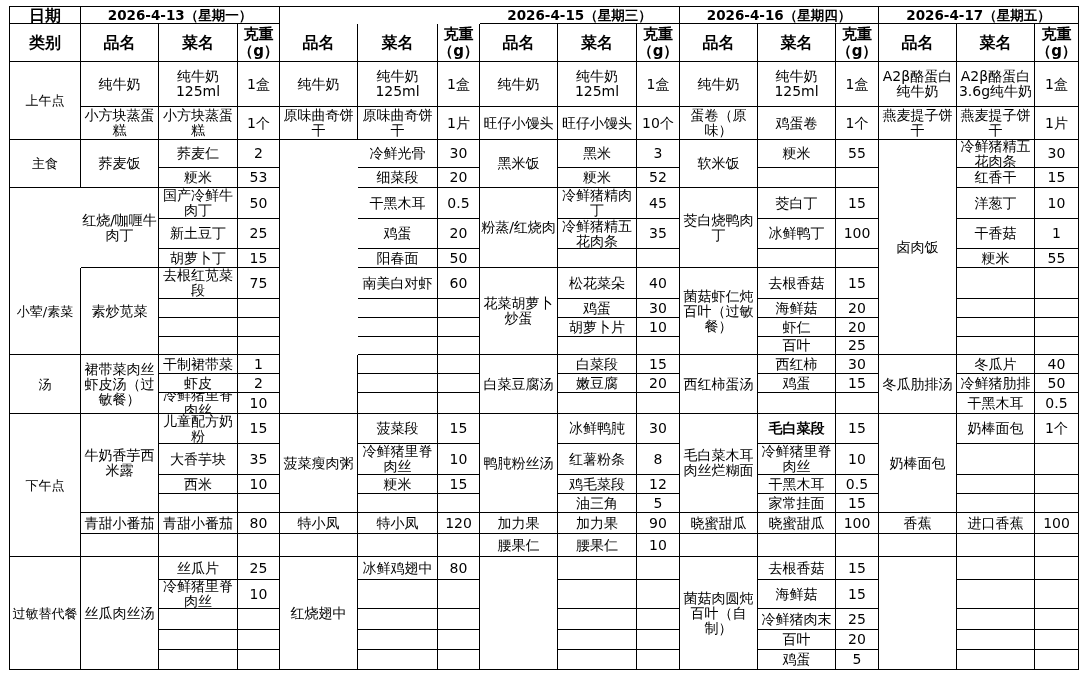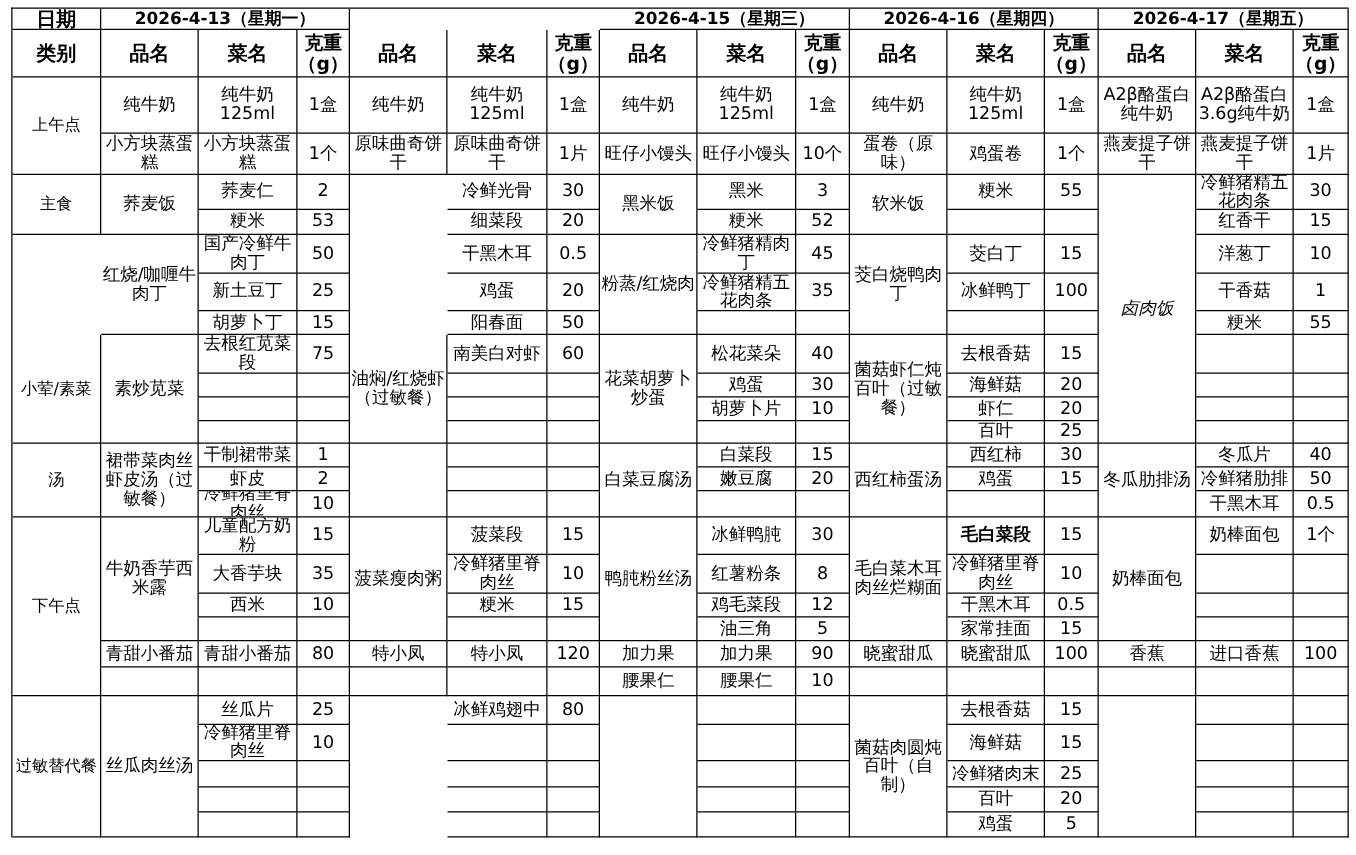--- a/index.html
+++ b/index.html
@@ -137,21 +137,20 @@
     <div class="cell " style="grid-area: 5 / 6 / span 1 / span 1;">冷鲜光骨</div>
     <div class="cell w" style="grid-area: 5 / 7 / span 1 / span 1;">30</div>
     <div class="cell " style="grid-area: 6 / 6 / span 1 / span 1;">细菜段</div>
     <div class="cell w" style="grid-area: 6 / 7 / span 1 / span 1;">20</div>
     <div class="cell " style="grid-area: 7 / 6 / span 1 / span 1;">干黑木耳</div>
     <div class="cell w" style="grid-area: 7 / 7 / span 1 / span 1;">0.5</div>
     <div class="cell " style="grid-area: 8 / 6 / span 1 / span 1;">鸡蛋</div>
     <div class="cell w" style="grid-area: 8 / 7 / span 1 / span 1;">20</div>
     <div class="cell " style="grid-area: 9 / 6 / span 1 / span 1;">阳春面</div>
     <div class="cell w" style="grid-area: 9 / 7 / span 1 / span 1;">50</div>
-    <div class="cell " style="grid-area: 10 / 5 / span 4 / span 1;">油焖/红烧虾（过敏餐）</div>
     <div class="cell " style="grid-area: 10 / 6 / span 1 / span 1;">南美白对虾</div>
     <div class="cell w" style="grid-area: 10 / 7 / span 1 / span 1;">60</div>
     <div class="cell " style="grid-area: 11 / 6 / span 1 / span 1;"></div>
     <div class="cell w" style="grid-area: 11 / 7 / span 1 / span 1;"></div>
     <div class="cell " style="grid-area: 12 / 6 / span 1 / span 1;"></div>
     <div class="cell w" style="grid-area: 12 / 7 / span 1 / span 1;"></div>
     <div class="cell " style="grid-area: 13 / 6 / span 1 / span 1;"></div>
     <div class="cell w" style="grid-area: 13 / 7 / span 1 / span 1;"></div>
     <div class="cell " style="grid-area: 14 / 5 / span 3 / span 1;"></div>
     <div class="cell " style="grid-area: 14 / 6 / span 1 / span 1;"></div>
@@ -168,20 +167,21 @@
     <div class="cell " style="grid-area: 19 / 6 / span 1 / span 1;">粳米</div>
     <div class="cell w" style="grid-area: 19 / 7 / span 1 / span 1;">15</div>
     <div class="cell " style="grid-area: 20 / 6 / span 1 / span 1;"></div>
     <div class="cell w" style="grid-area: 20 / 7 / span 1 / span 1;"></div>
     <div class="cell " style="grid-area: 21 / 5 / span 1 / span 1;">特小凤</div>
     <div class="cell " style="grid-area: 21 / 6 / span 1 / span 1;">特小凤</div>
     <div class="cell w" style="grid-area: 21 / 7 / span 1 / span 1;">120</div>
     <div class="cell " style="grid-area: 22 / 5 / span 1 / span 1;"></div>
     <div class="cell " style="grid-area: 22 / 6 / span 1 / span 1;"></div>
     <div class="cell w" style="grid-area: 22 / 7 / span 1 / span 1;"></div>
+    <div class="cell lastrow" style="grid-area: 23 / 5 / span 5 / span 1;">红烧翅中</div>
     <div class="cell " style="grid-area: 23 / 6 / span 1 / span 1;">冰鲜鸡翅中</div>
     <div class="cell w" style="grid-area: 23 / 7 / span 1 / span 1;">80</div>
     <div class="cell " style="grid-area: 24 / 6 / span 1 / span 1;"></div>
     <div class="cell w" style="grid-area: 24 / 7 / span 1 / span 1;"></div>
     <div class="cell " style="grid-area: 25 / 6 / span 1 / span 1;"></div>
     <div class="cell w" style="grid-area: 25 / 7 / span 1 / span 1;"></div>
     <div class="cell " style="grid-area: 26 / 6 / span 1 / span 1;"></div>
     <div class="cell w" style="grid-area: 26 / 7 / span 1 / span 1;"></div>
     <div class="cell lastrow" style="grid-area: 27 / 6 / span 1 / span 1;"></div>
     <div class="cell w lastrow" style="grid-area: 27 / 7 / span 1 / span 1;"></div>
@@ -306,21 +306,21 @@
     <div class="cell " style="grid-area: 26 / 12 / span 1 / span 1;">百叶</div>
     <div class="cell w" style="grid-area: 26 / 13 / span 1 / span 1;">20</div>
     <div class="cell lastrow" style="grid-area: 27 / 12 / span 1 / span 1;">鸡蛋</div>
     <div class="cell w lastrow" style="grid-area: 27 / 13 / span 1 / span 1;">5</div>
     <div class="cell " style="grid-area: 3 / 14 / span 1 / span 1;">A2β酪蛋白纯牛奶</div>
     <div class="cell " style="grid-area: 3 / 15 / span 1 / span 1;">A2β酪蛋白3.6g纯牛奶</div>
     <div class="cell w lastcol" style="grid-area: 3 / 16 / span 1 / span 1;">1盒</div>
     <div class="cell " style="grid-area: 4 / 14 / span 1 / span 1;">燕麦提子饼干</div>
     <div class="cell " style="grid-area: 4 / 15 / span 1 / span 1;">燕麦提子饼干</div>
     <div class="cell w lastcol" style="grid-area: 4 / 16 / span 1 / span 1;">1片</div>
-    <div class="cell " style="grid-area: 5 / 14 / span 9 / span 1; font-style: italic;">卤肉饭</div>
+    <div class="cell " style="grid-area: 5 / 14 / span 9 / span 1;">卤肉饭</div>
     <div class="cell " style="grid-area: 5 / 15 / span 1 / span 1;">冷鲜猪精五花肉条</div>
     <div class="cell w lastcol" style="grid-area: 5 / 16 / span 1 / span 1;">30</div>
     <div class="cell " style="grid-area: 6 / 15 / span 1 / span 1;">红香干</div>
     <div class="cell w lastcol" style="grid-area: 6 / 16 / span 1 / span 1;">15</div>
     <div class="cell " style="grid-area: 7 / 15 / span 1 / span 1;">洋葱丁</div>
     <div class="cell w lastcol" style="grid-area: 7 / 16 / span 1 / span 1;">10</div>
     <div class="cell " style="grid-area: 8 / 15 / span 1 / span 1;">干香菇</div>
     <div class="cell w lastcol" style="grid-area: 8 / 16 / span 1 / span 1;">1</div>
     <div class="cell " style="grid-area: 9 / 15 / span 1 / span 1;">粳米</div>
     <div class="cell w lastcol" style="grid-area: 9 / 16 / span 1 / span 1;">55</div>

